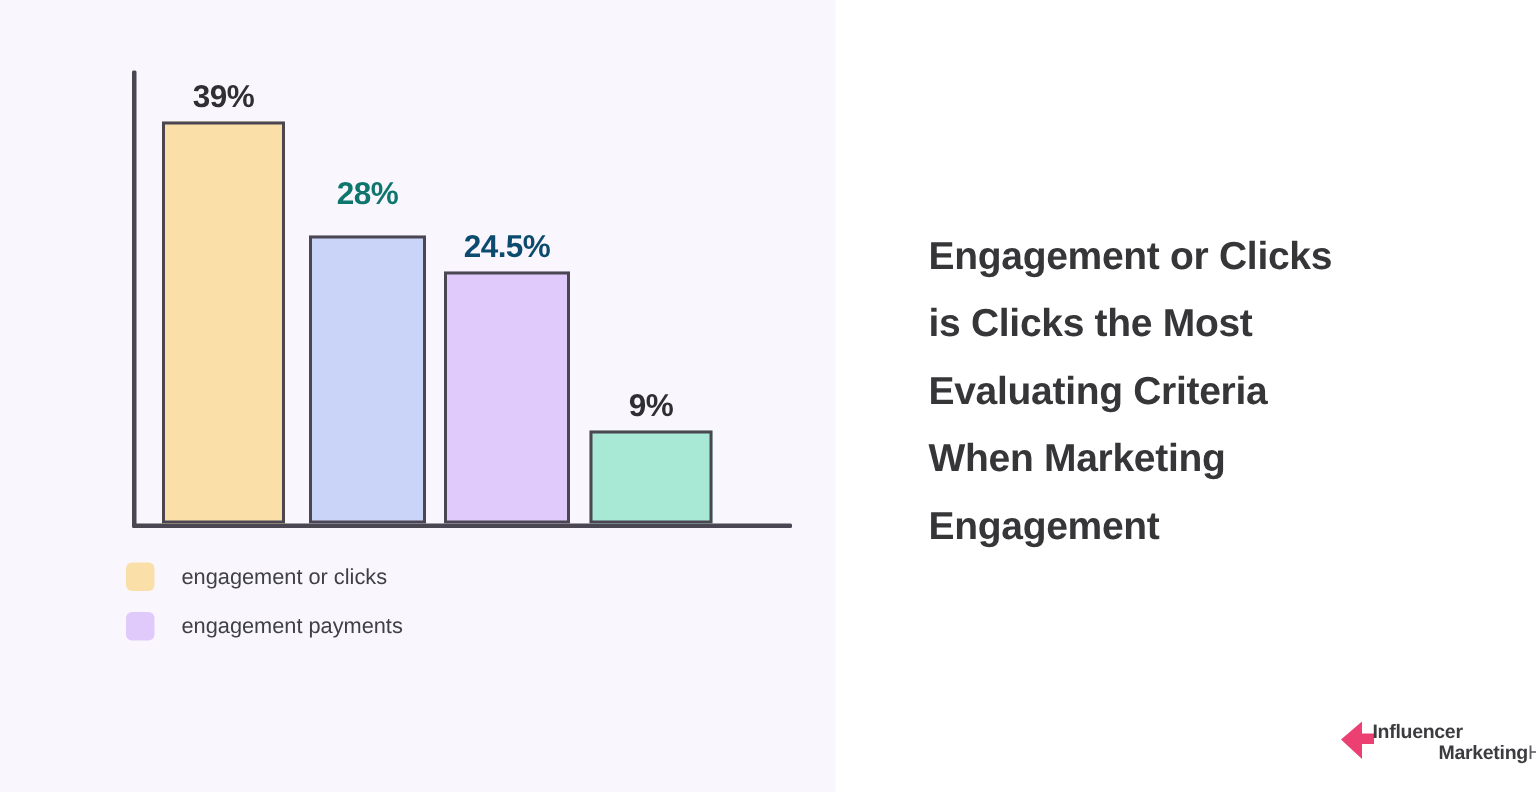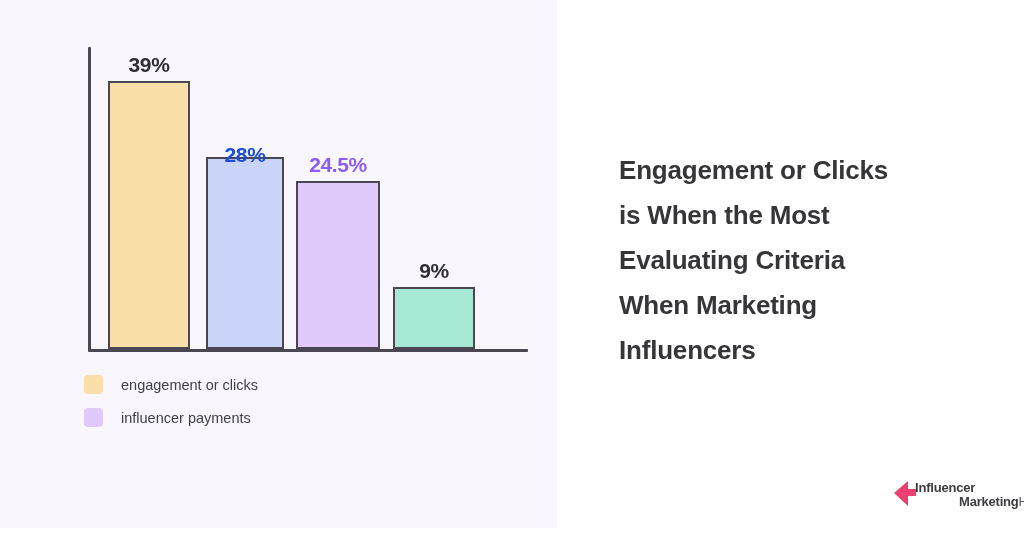--- a/index.html
+++ b/index.html
@@ -159,44 +159,44 @@
       <div class="axis-y"></div>
       <div class="axis-x"></div>
       <div id="bars-layer">
           <div class="bar" style="left: 20px; width: 82px; height: 267.682px; background: rgb(251, 223, 168); border-color: rgb(74, 70, 82);"></div>
           <div class="bar" style="left: 118px; width: 78px; height: 192.182px; background: rgb(201, 212, 248); border-color: rgb(74, 70, 82);"></div>
           <div class="bar" style="left: 208px; width: 84px; height: 168.159px; background: rgb(224, 201, 251); border-color: rgb(74, 70, 82);"></div>
           <div class="bar" style="left: 305px; width: 82px; height: 61.7727px; background: rgb(168, 233, 214); border-color: rgb(74, 70, 82);"></div>
         </div>
       <div id="labels-layer">
           <div class="bar-label" style="color: rgb(46, 46, 51); left: 61px; transform: translateX(-50%); top: 6.31818px;">39%</div>
-          <div class="bar-label" style="color: #1d4ed8; left: 157px; transform: translateX(-50%); top: 96px;">28%</div>
-          <div class="bar-label" style="color: #8b5cf6; left: 250px; transform: translateX(-50%); top: 105.841px; text-align: right;">24.5%</div>
+          <div class="bar-label" style="color: #0f766e; left: 157px; transform: translateX(-50%); top: 71px;">28%</div>
+          <div class="bar-label" style="color: #0c4a6e; left: 250px; transform: translateX(-50%); top: 105.841px; text-align: right;">24.5%</div>
           <div class="bar-label" style="color: rgb(46, 46, 51); left: 346px; transform: translateX(-50%); top: 212.227px;">9%</div>
         </div>
     </div>
 
     <div id="legend">
         <div class="legend-row">
           <span class="legend-swatch" style="background: rgb(251, 223, 168);"></span>
           <span class="legend-label">engagement or clicks</span>
         </div>
         <div class="legend-row">
           <span class="legend-swatch" style="background: rgb(224, 201, 251);"></span>
-          <span class="legend-label">influencer payments</span>
+          <span class="legend-label">engagement payments</span>
         </div>
       </div>
   </div>
 
   <div id="headline" style="color: rgb(54, 54, 57);">
       <span class="hl-line">Engagement or Clicks</span>
-      <span class="hl-line">is When the Most</span>
+      <span class="hl-line">is Clicks the Most</span>
       <span class="hl-line">Evaluating Criteria</span>
       <span class="hl-line">When Marketing</span>
-      <span class="hl-line">Influencers</span>
+      <span class="hl-line">Engagement</span>
     </div>
 
   <div id="logo">
     <svg id="logo-mark" viewBox="0 0 22 26">
       <polygon points="0,12 14,0 14,8 22,8 22,15 14,15 14,25" fill="#ec3f72"></polygon>
     </svg>
     <div id="logo-text">
       <div class="logo-line-1">Influencer</div>
       <div class="logo-line-2"><span class="lt-bold">Marketing</span><span>Hub</span></div>
     </div>

